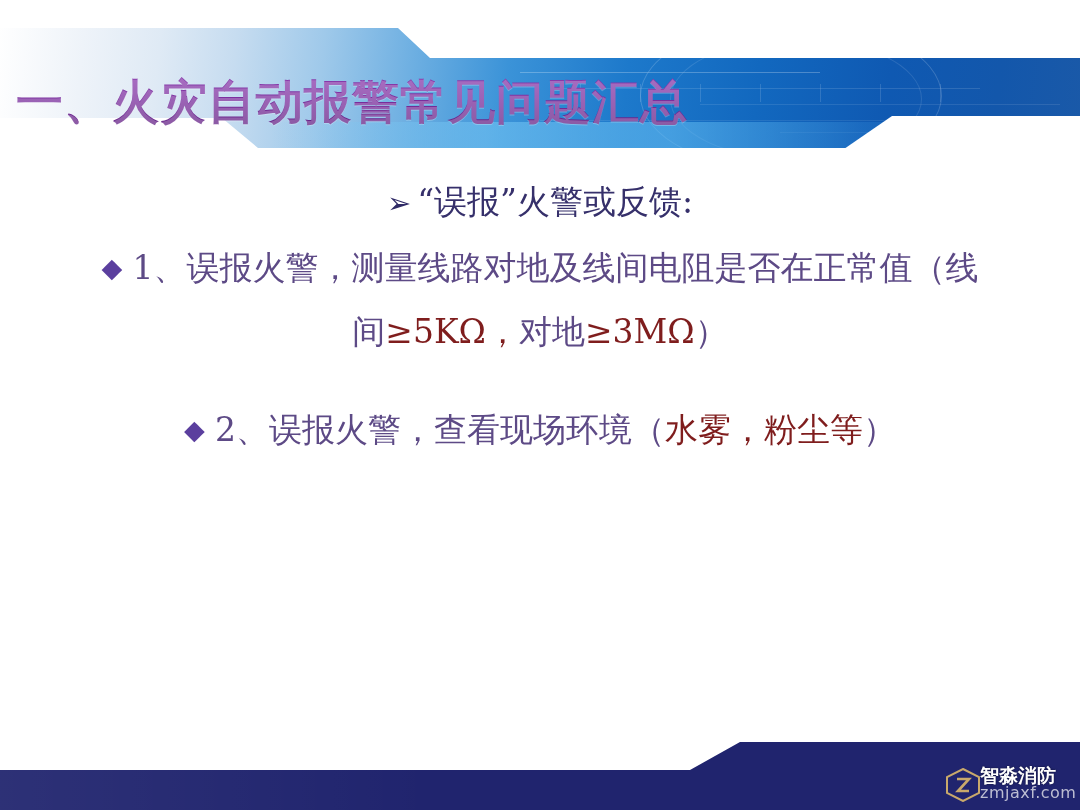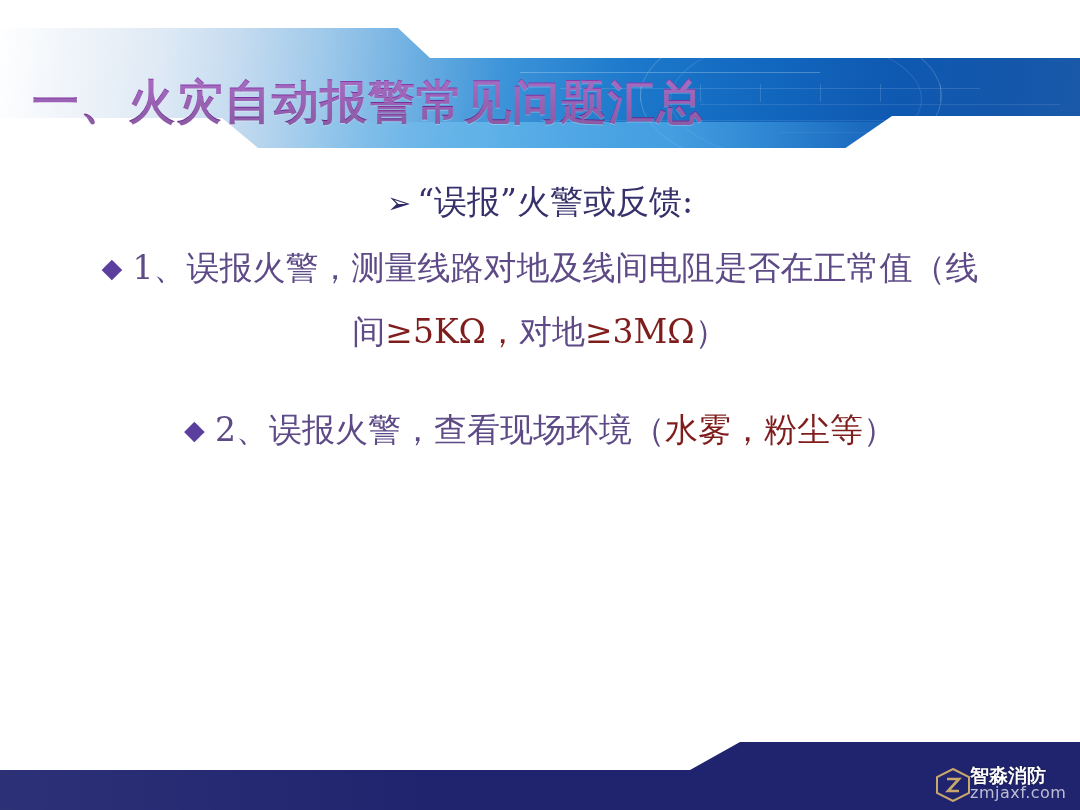--- a/index.html
+++ b/index.html
@@ -161,21 +161,20 @@
     font-weight: bold;
     font-size: 47px;
     letter-spacing: 1px;
     white-space: nowrap;
     color: #7a2f9e;
     background: linear-gradient(180deg, #8e3fb0 0%, #7b2f9e 45%, #5f2080 100%);
     -webkit-background-clip: text;
     background-clip: text;
     -webkit-text-fill-color: transparent;
     text-shadow: 0 1px 0 rgba(255,255,255,.25);
-    margin-left: 16px;
   }
 
   
   .body-area {
     position: absolute;
     left: 0;
     top: 168px;
     width: 1080px;
     height: 580px;
   }
@@ -236,21 +235,21 @@
     height: 78px;
     background: linear-gradient(90deg, rgba(255,255,255,.06) 0%, rgba(255,255,255,0) 40%);
     -webkit-clip-path: polygon(0 38px, 690px 38px, 740px 10px, 1080px 10px, 1080px 78px, 0 78px);
     clip-path: polygon(0 38px, 690px 38px, 740px 10px, 1080px 10px, 1080px 78px, 0 78px);
     pointer-events: none;
   }
 
   
   .watermark {
     position: absolute;
-    right: 18px;
+    right: 8px;
     bottom: 4px;
     width: 126px;
     height: 44px;
   }
   .wm-logo {
     position: absolute;
     left: 0;
     top: 6px;
     width: 34px;
     height: 34px;

